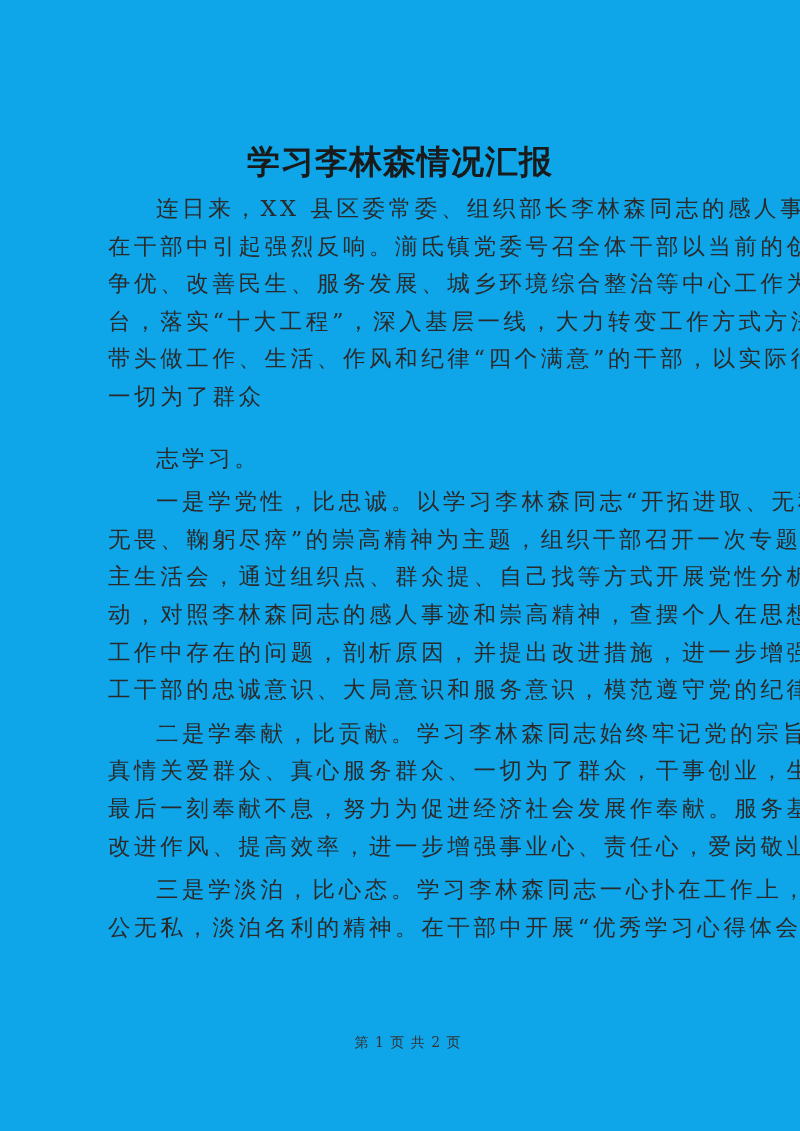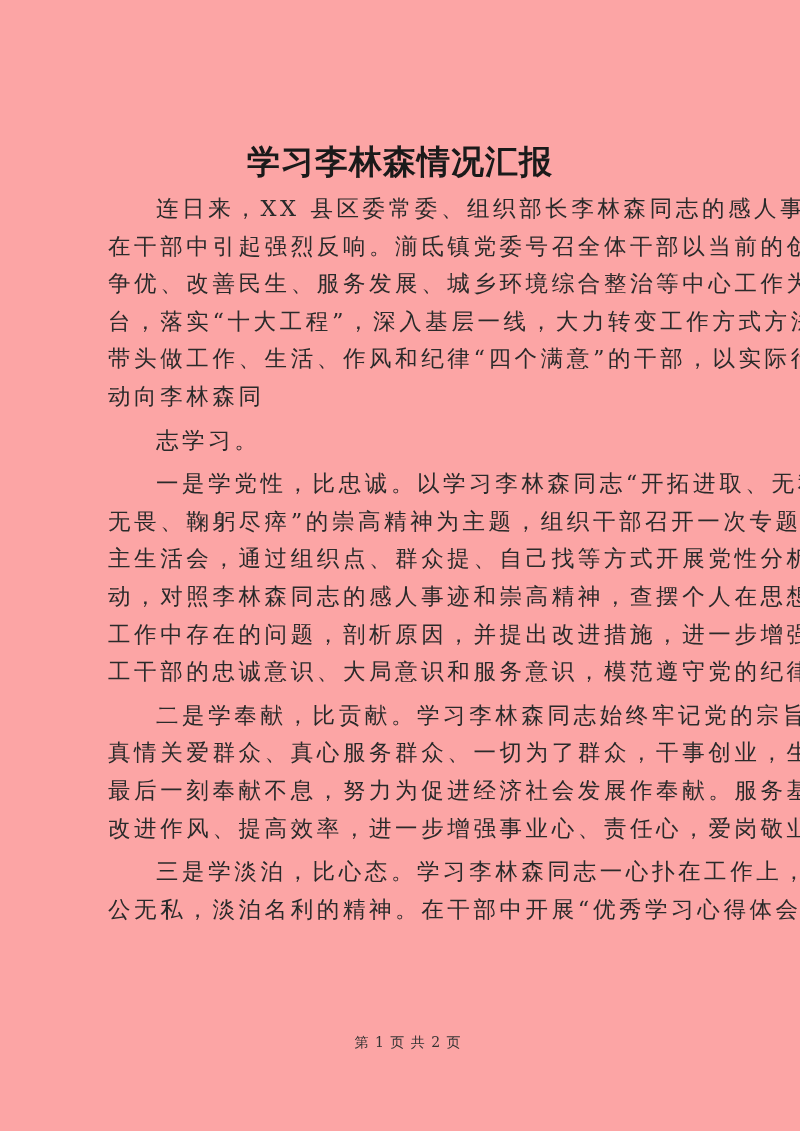--- a/index.html
+++ b/index.html
@@ -1,18 +1,18 @@
 <!DOCTYPE html>
 <html><head>
   <meta charset="utf-8">
   <style>
     html, body { margin: 0; padding: 0; background: #ffffff; }
     body { width: 800px; height: 1131px; position: relative; overflow: hidden;
            font-family: "DejaVu Serif", "Liberation Serif", serif; color: #222; }
-    .page { position: absolute; left: 0; top: 0; width: 800px; height: 1131px; background: #fca5a5; }
+    .page { position: absolute; left: 0; top: 0; width: 800px; height: 1131px; background: #0ea5e9; }
     .title { position: absolute; top: 140px; left: 0; width: 800px; text-align: center;
              font-family: "DejaVu Sans", "Liberation Sans", sans-serif;
              font-size: 33px; font-weight: bold; color: #1a1a1a; letter-spacing: 1px; line-height: 44px; }
     .body { position: absolute; left: 108px; top: 190px; width: 596px; }
     .para { margin: 0; font-size: 22.5px; line-height: 37.6px; letter-spacing: 3.6px;
             text-align: justify; text-align-last: left; color: #2a2a2a; }
     .line { display: block; white-space: nowrap; }
     .footer { position: absolute; top: 1034px; left: 8px; width: 800px; text-align: center;
               font-size: 14px; color: #333; letter-spacing: 1px; }
   </style>
@@ -23,24 +23,24 @@
   <div class="title">学习李林森情况汇报</div>
 
   <div class="body">
 
     <p class="para">
       <span class="line" style="padding-left:48px">连日来，XX 县区委常委、组织部长李林森同志的感人事迹</span>
       <span class="line">在干部中引起强烈反响。湔氐镇党委号召全体干部以当前的创先</span>
       <span class="line">争优、改善民生、服务发展、城乡环境综合整治等中心工作为平</span>
       <span class="line">台，落实“十大工程”，深入基层一线，大力转变工作方式方法，</span>
       <span class="line">带头做工作、生活、作风和纪律“四个满意”的干部，以实际行</span>
-      <span class="line">动向李林森同</span>
+      <span class="line">一切为了群众</span>
     </p>
 
-    <p class="para" style="margin-top:6px">
+    <p class="para" style="margin-top:24px">
       <span class="line" style="padding-left:48px">志学习。</span>
     </p>
 
     <p class="para" style="margin-top:6px">
       <span class="line" style="padding-left:48px">一是学党性，比忠诚。以学习李林森同志“开拓进取、无私</span>
       <span class="line">无畏、鞠躬尽瘁”的崇高精神为主题，组织干部召开一次专题民</span>
       <span class="line">主生活会，通过组织点、群众提、自己找等方式开展党性分析活</span>
       <span class="line">动，对照李林森同志的感人事迹和崇高精神，查摆个人在思想和</span>
       <span class="line">工作中存在的问题，剖析原因，并提出改进措施，进一步增强组</span>
       <span class="line">工干部的忠诚意识、大局意识和服务意识，模范遵守党的纪律。</span>

